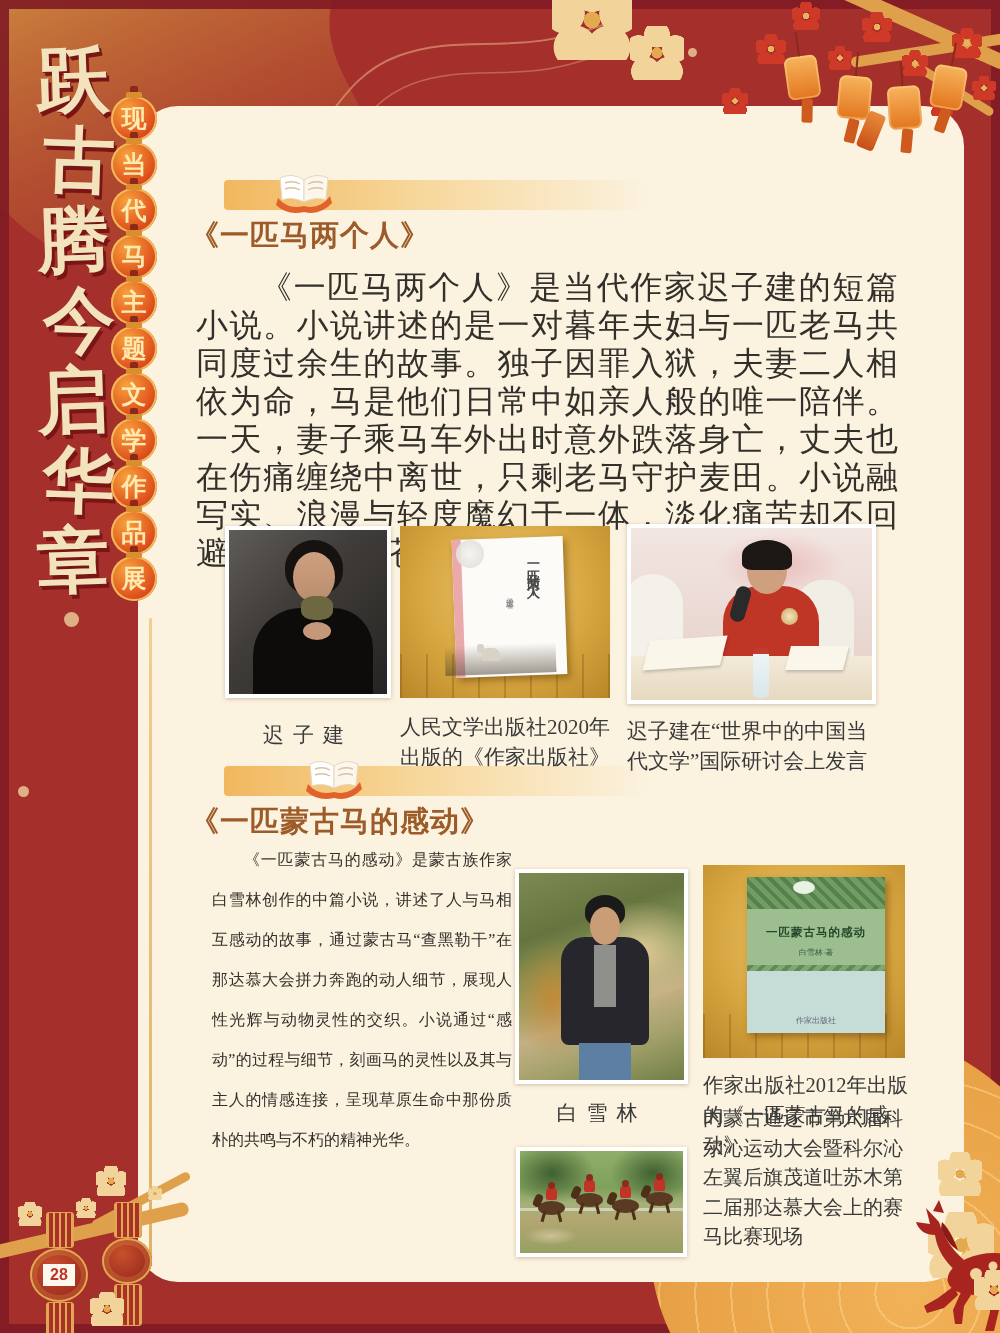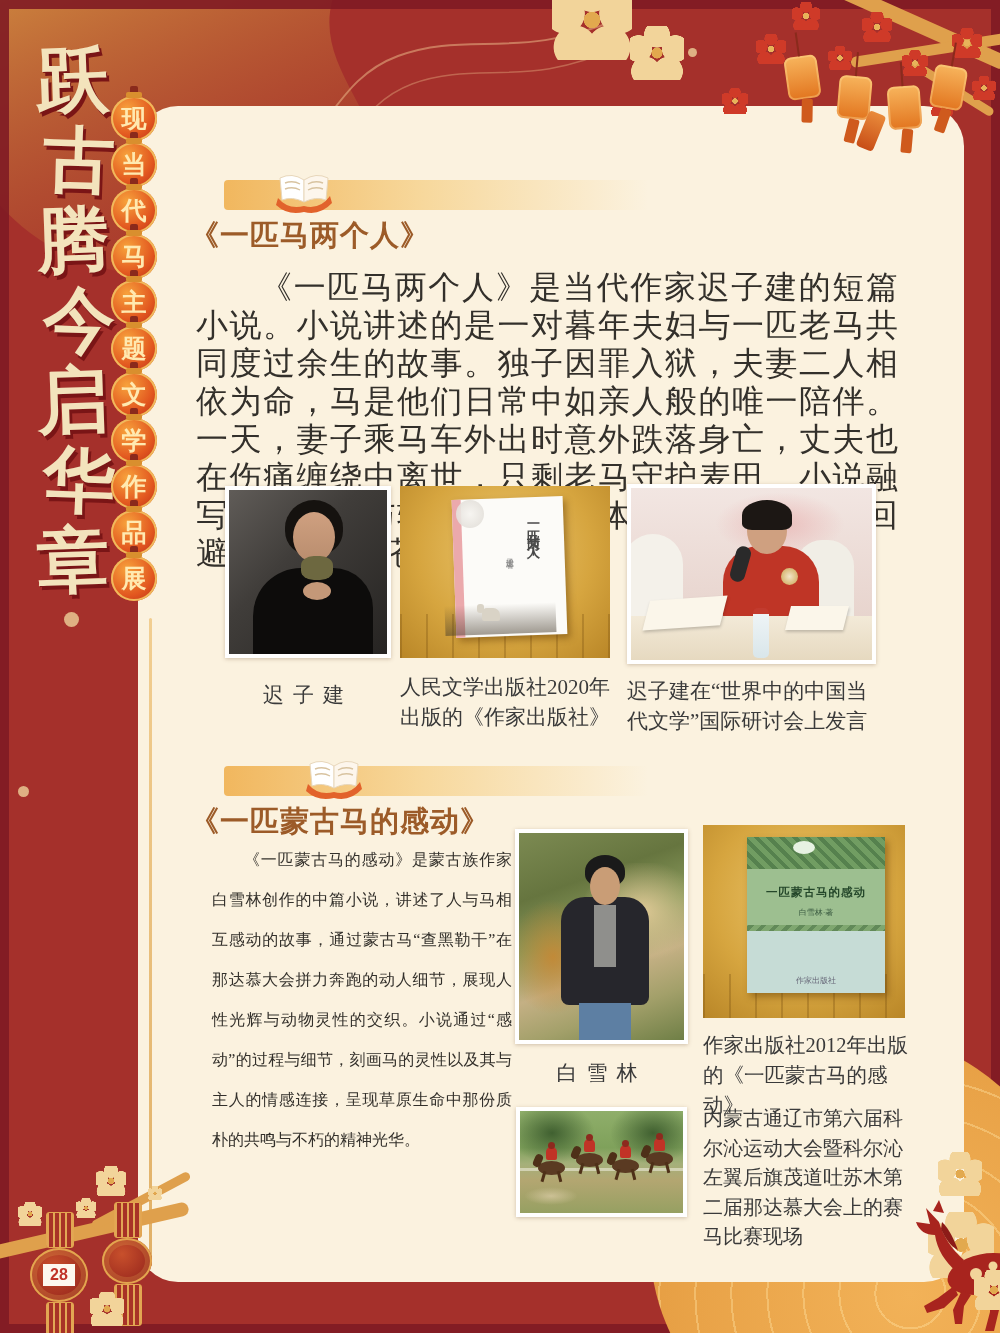--- a/index.html
+++ b/index.html
@@ -34,21 +34,21 @@
   .book-icon{width:60px;height:46px;margin-right:12px;position:relative;z-index:2;flex:none;}
   .band{position:absolute;left:34px;top:10px;width:442px;height:30px;border-radius:4px;
     background:linear-gradient(90deg,#f1b75e 0%,#f7d89c 45%,rgba(251,242,223,0) 96%);}
   .head-text{position:relative;font-family:"Liberation Sans",sans-serif;font-weight:bold;
     font-size:29px;color:#9c5b28;letter-spacing:1px;}
   
   .para{position:absolute;z-index:6;color:#33302b;text-align:justify;text-indent:2em;}
   .para1{left:196px;top:236px;width:702px;font-size:32px;line-height:38px;}
   .para2{left:212px;top:824px;width:300px;font-size:16px;line-height:40px;}
   
-  .fig{position:absolute;z-index:6;}
+  .fig{position:absolute;z-index:6;margin-top:40px;}
   .photo{position:relative;overflow:hidden;box-sizing:border-box;}
   .framed{border:4px solid #fff;box-shadow:0 1px 4px rgba(80,40,10,.25);}
   .cap{font-size:21px;line-height:30px;color:#3a3a3a;}
   .cap-center{text-align:center;letter-spacing:9px;}
   .ph-el{position:absolute;}
   
   .p1{width:166px;height:172px;background:linear-gradient(135deg,#605c58 0%,#403d3a 40%,#262422 100%);}
   .p1-hair{left:56px;top:10px;width:58px;height:56px;border-radius:50% 50% 45% 45%;background:#15120f;}
   .p1-head{left:64px;top:22px;width:42px;height:50px;border-radius:50%;background:linear-gradient(#cfa080,#b98d6e);z-index:2;}
   .p1-body{left:24px;top:78px;width:120px;height:94px;border-radius:48px 40px 0 0;background:#0d0c0b;z-index:1;}

